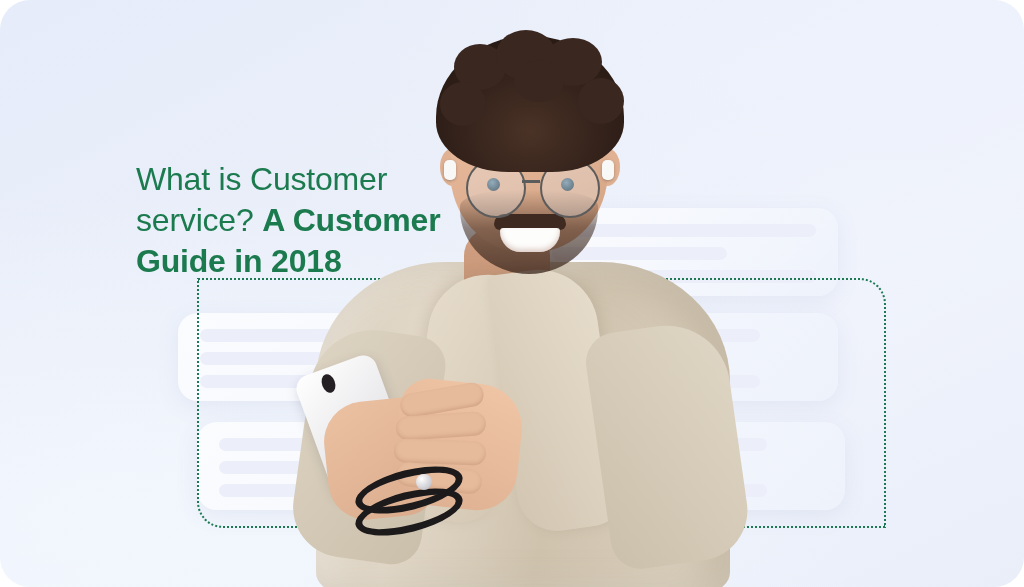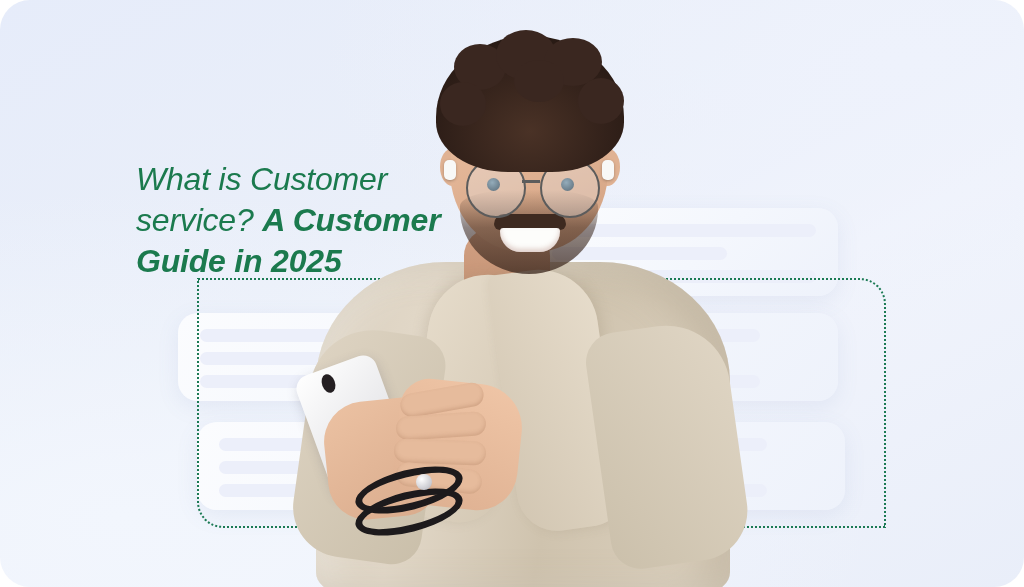--- a/index.html
+++ b/index.html
@@ -106,21 +106,20 @@
     position: absolute;
     left: 136px;
     top: 138px;
     width: 330px;
     font-size: 32px;
     line-height: 1.28;
     letter-spacing: -0.2px;
     color: #1b7a4e;
     font-weight: 400;
     z-index: 6;
-    font-style: italic;
   }
   .headline .strong { font-weight: 700; }
 
   
   .subject {
     position: absolute;
     left: 268px;
     top: 0;
     width: 500px;
     height: 587px;
@@ -403,21 +402,21 @@
     <div class="bar b1"></div>
     <div class="bar b2"></div>
     <div class="bar b3"></div>
   </div>
 
   <div class="dotted-frame"></div>
 
   <h1 class="headline">
     <span>What is Customer</span><br>
     <span>service? </span><span class="strong">A Customer</span><br>
-    <span class="strong">Guide in 2025</span>
+    <span class="strong">Guide in 2018</span>
   </h1>
 
   <div class="subject">
 
     <div class="sb jacket"></div>
     <div class="sb shirt"></div>
     <div class="sb neck"></div>
     <div class="sb jacket-lapel-l"></div>
     <div class="sb jacket-lapel-r"></div>
 

